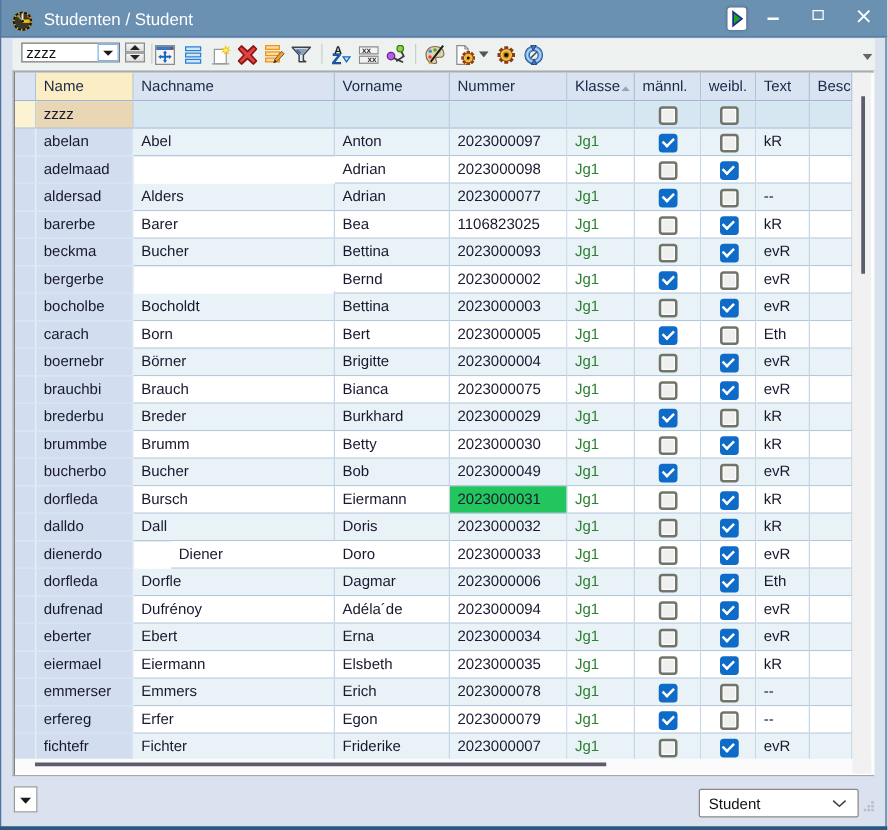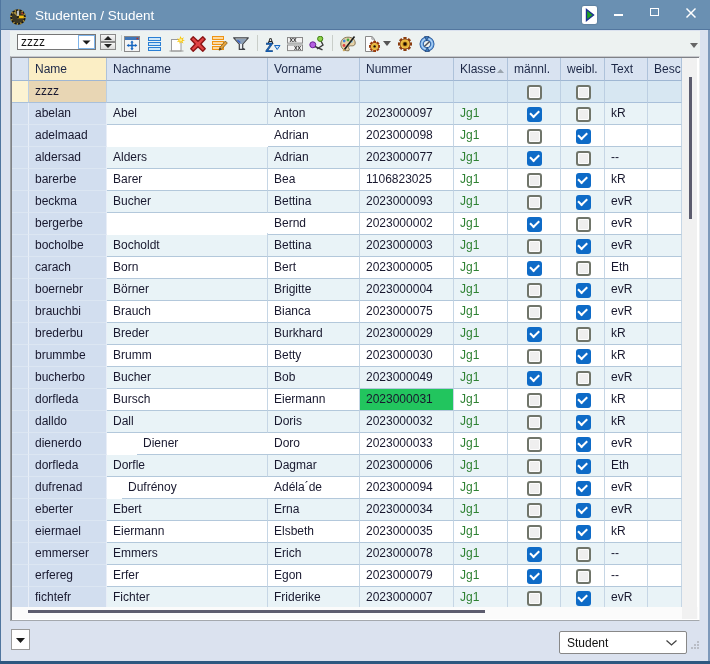--- a/index.html
+++ b/index.html
@@ -403,21 +403,21 @@
 <div class="cell dr" style="left:348px;top:397px;width:94px;height:22px;background:#e9f3f7;">2023000006</div>
 <div class="cell dr grn" style="left:442px;top:397px;width:54px;height:22px;background:#e9f3f7;">Jg1</div>
 <div class="cell dr" style="left:496px;top:397px;width:53px;height:22px;background:#e9f3f7;"></div>
 <div class="cell dr" style="left:549px;top:397px;width:44px;height:22px;background:#e9f3f7;"></div>
 <div class="cell dr" style="left:593px;top:397px;width:43px;height:22px;background:#e9f3f7;">Eth</div>
 <div class="cell dr" style="left:636px;top:397px;width:34px;height:22px;background:#e9f3f7;"></div>
 <div class="cb u" style="left:515.0px;top:400.5px"></div>
 <div class="cb c" style="left:563.5px;top:400.5px"></div>
 <div class="cell key" style="left:0px;top:419px;width:17px;height:22px;"></div>
 <div class="cell key" style="left:17px;top:419px;width:78px;height:22px;">dufrenad</div>
-<div class="cell dr" style="left:110px;top:419px;width:161px;height:22px;background:#ffffff;">Dufrénoy</div>
+<div class="cell dr" style="left:95px;top:419px;width:161px;height:22px;background:#ffffff;">Dufrénoy</div>
 <div class="cell dr" style="left:256px;top:419px;width:92px;height:22px;background:#ffffff;">Adéla´de</div>
 <div class="cell dr" style="left:348px;top:419px;width:94px;height:22px;background:#ffffff;">2023000094</div>
 <div class="cell dr grn" style="left:442px;top:419px;width:54px;height:22px;background:#ffffff;">Jg1</div>
 <div class="cell dr" style="left:496px;top:419px;width:53px;height:22px;background:#ffffff;"></div>
 <div class="cell dr" style="left:549px;top:419px;width:44px;height:22px;background:#ffffff;"></div>
 <div class="cell dr" style="left:593px;top:419px;width:43px;height:22px;background:#ffffff;">evR</div>
 <div class="cell dr" style="left:636px;top:419px;width:34px;height:22px;background:#ffffff;"></div>
 <div class="cb u" style="left:515.0px;top:422.5px"></div>
 <div class="cb c" style="left:563.5px;top:422.5px"></div>
 <div class="cell key" style="left:0px;top:441px;width:17px;height:22px;"></div>

